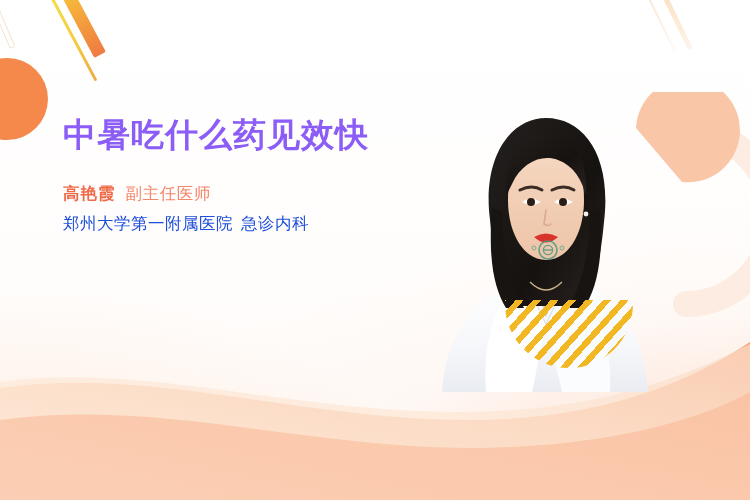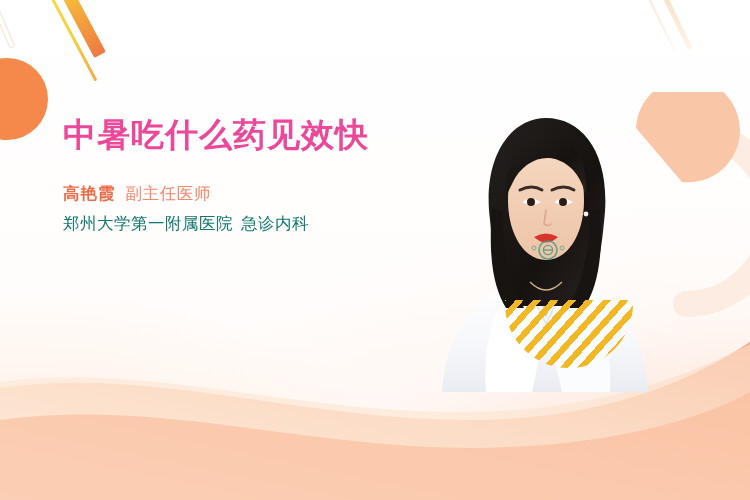--- a/index.html
+++ b/index.html
@@ -72,37 +72,37 @@
   .ring-wrap{position:absolute;right:-12px;top:92px;width:180px;height:250px;}
 
   
   .text-block{position:absolute;left:63px;top:112px;width:360px;}
   .title{
     margin:0;
     font-size:33px;
     line-height:46px;
     font-weight:600;
     letter-spacing:1px;
-    color:#ec4899;
+    color:#8b5cf6;
     white-space:pre-wrap;
   }
   .doctor-line{
     margin-top:20px;
     font-size:16.5px;
     line-height:30px;
     color:#f2795a;
     letter-spacing:0.6px;
     white-space:nowrap;
   }
   .doc-name{font-weight:700;color:#ef6a47;letter-spacing:1px;}
   .doc-title{color:#f4876a;margin-left:10px;}
   .hospital-line{
     font-size:16.5px;
     line-height:30px;
-    color:#0f766e;
+    color:#1d4ed8;
     letter-spacing:0.5px;
     white-space:nowrap;
   }
   .dept{margin-left:8px;}
 
   
   .photo{
     position:absolute;
     left:432px;top:92px;
     width:222px;height:300px;

